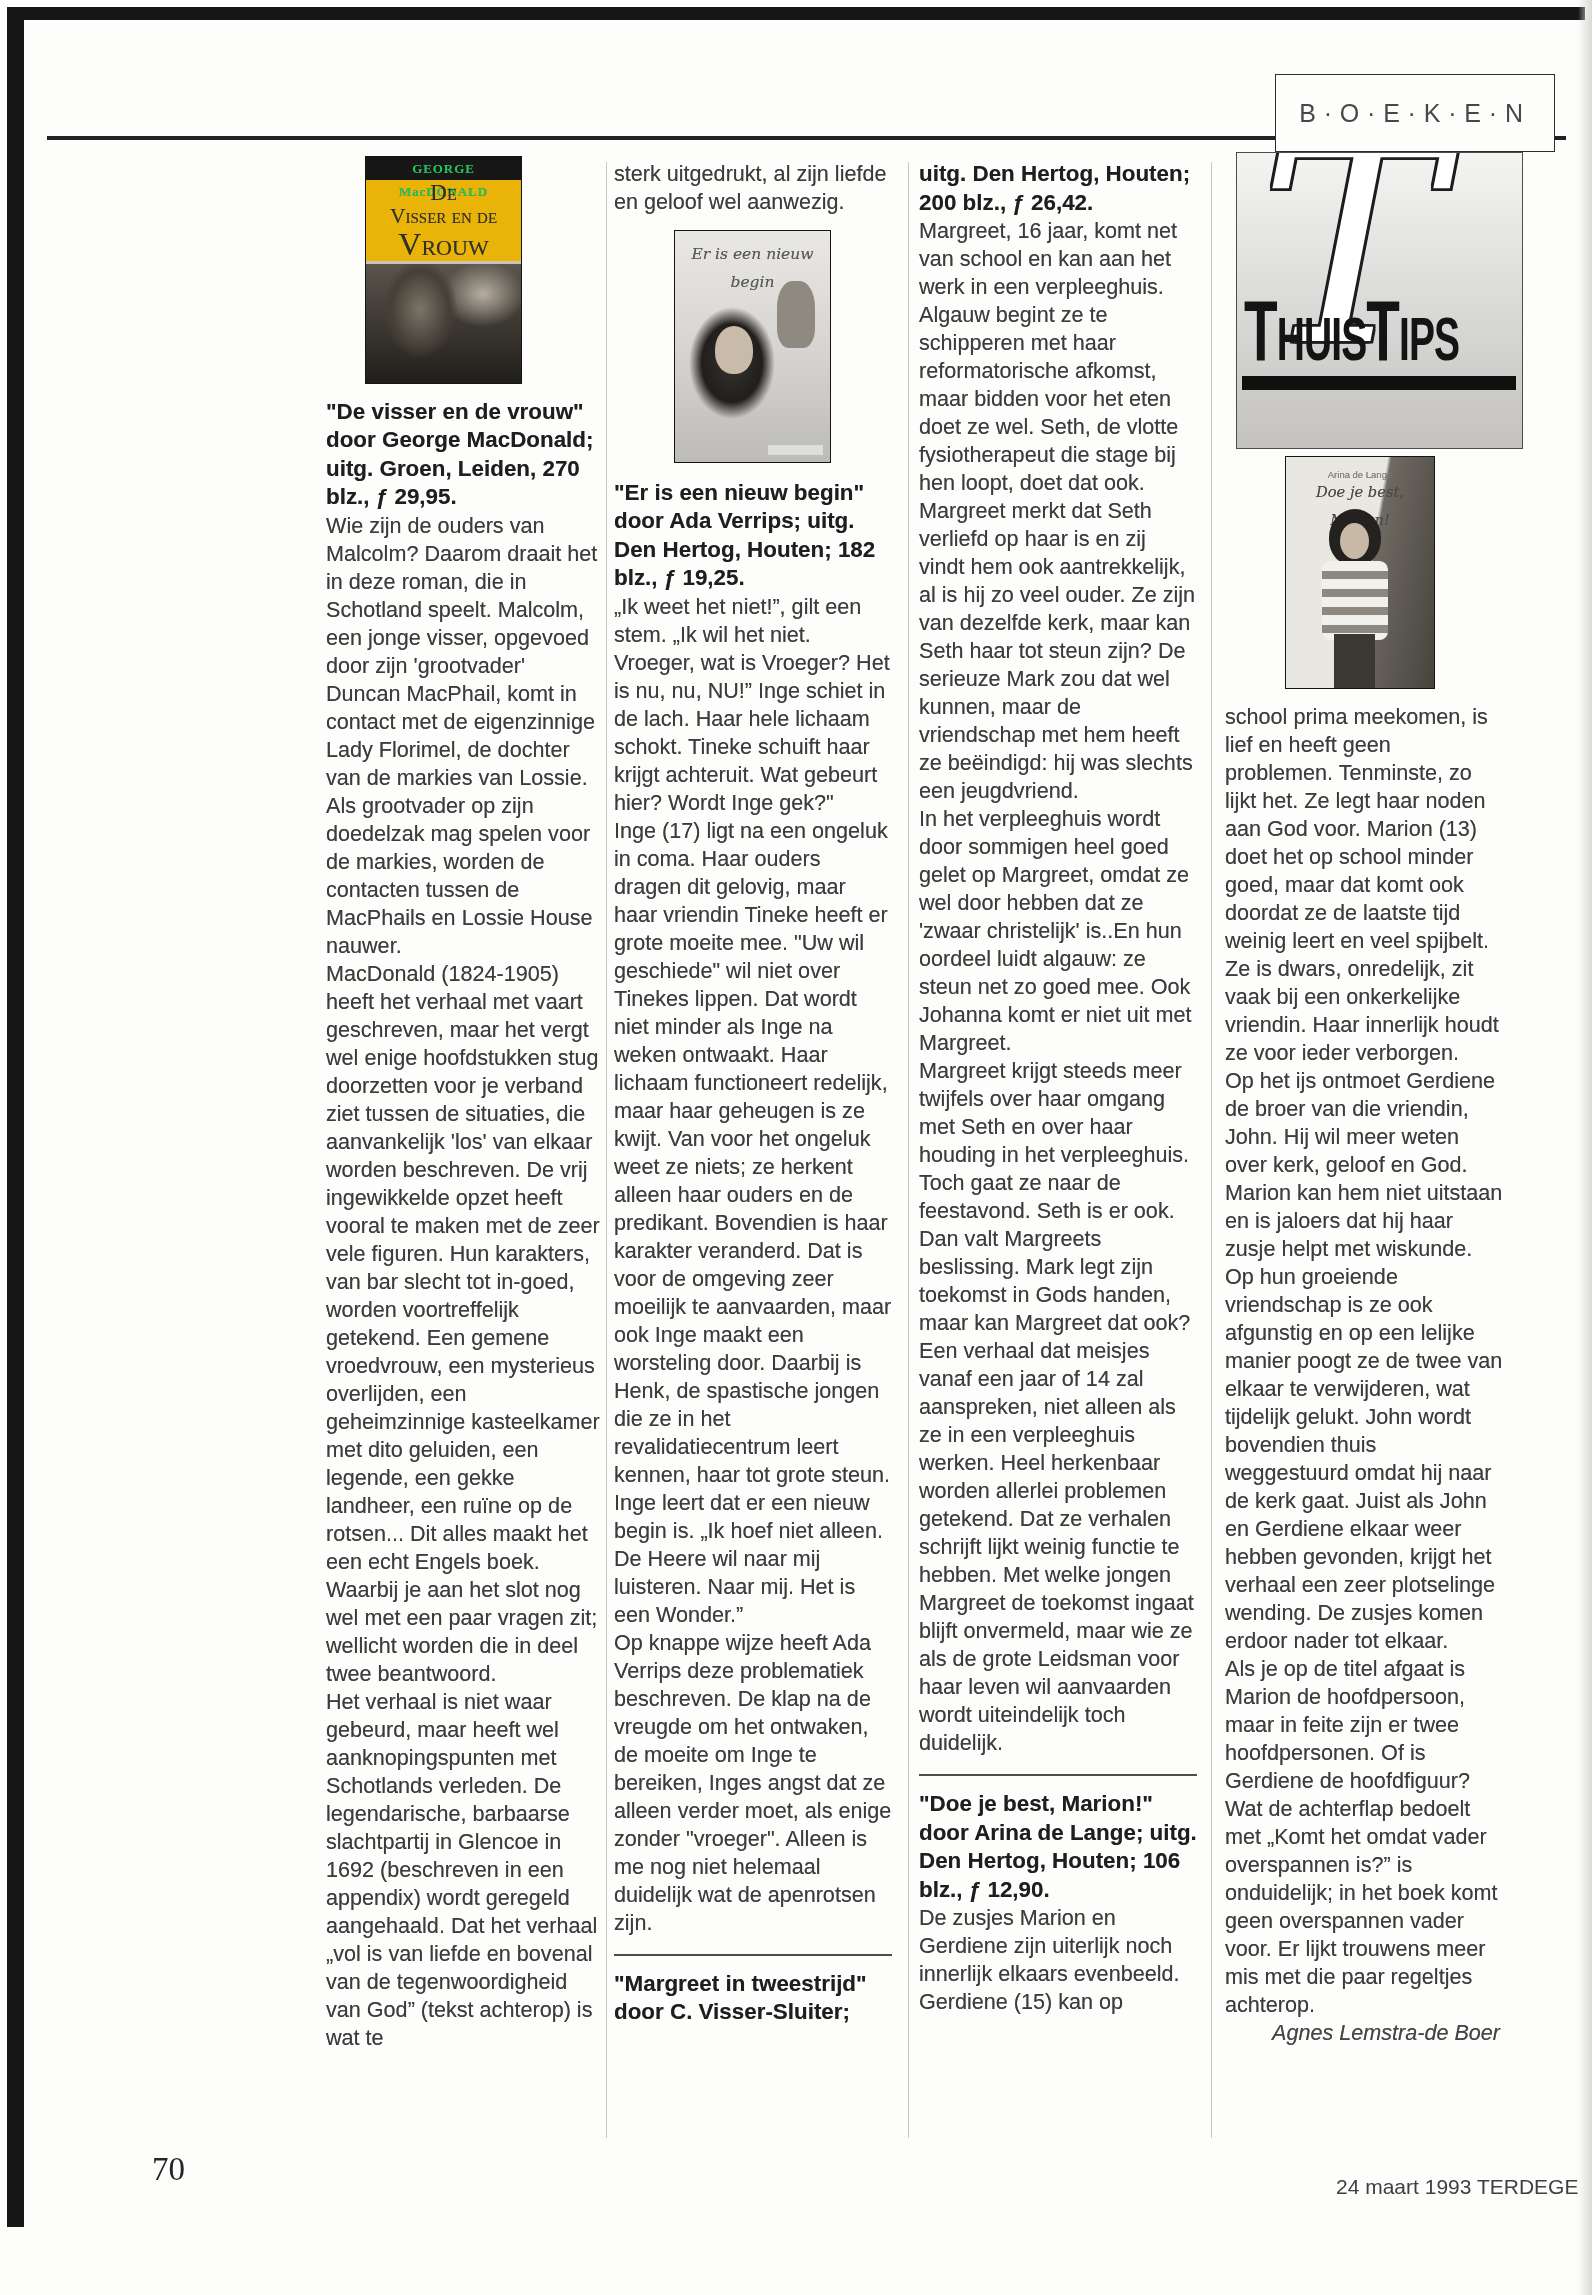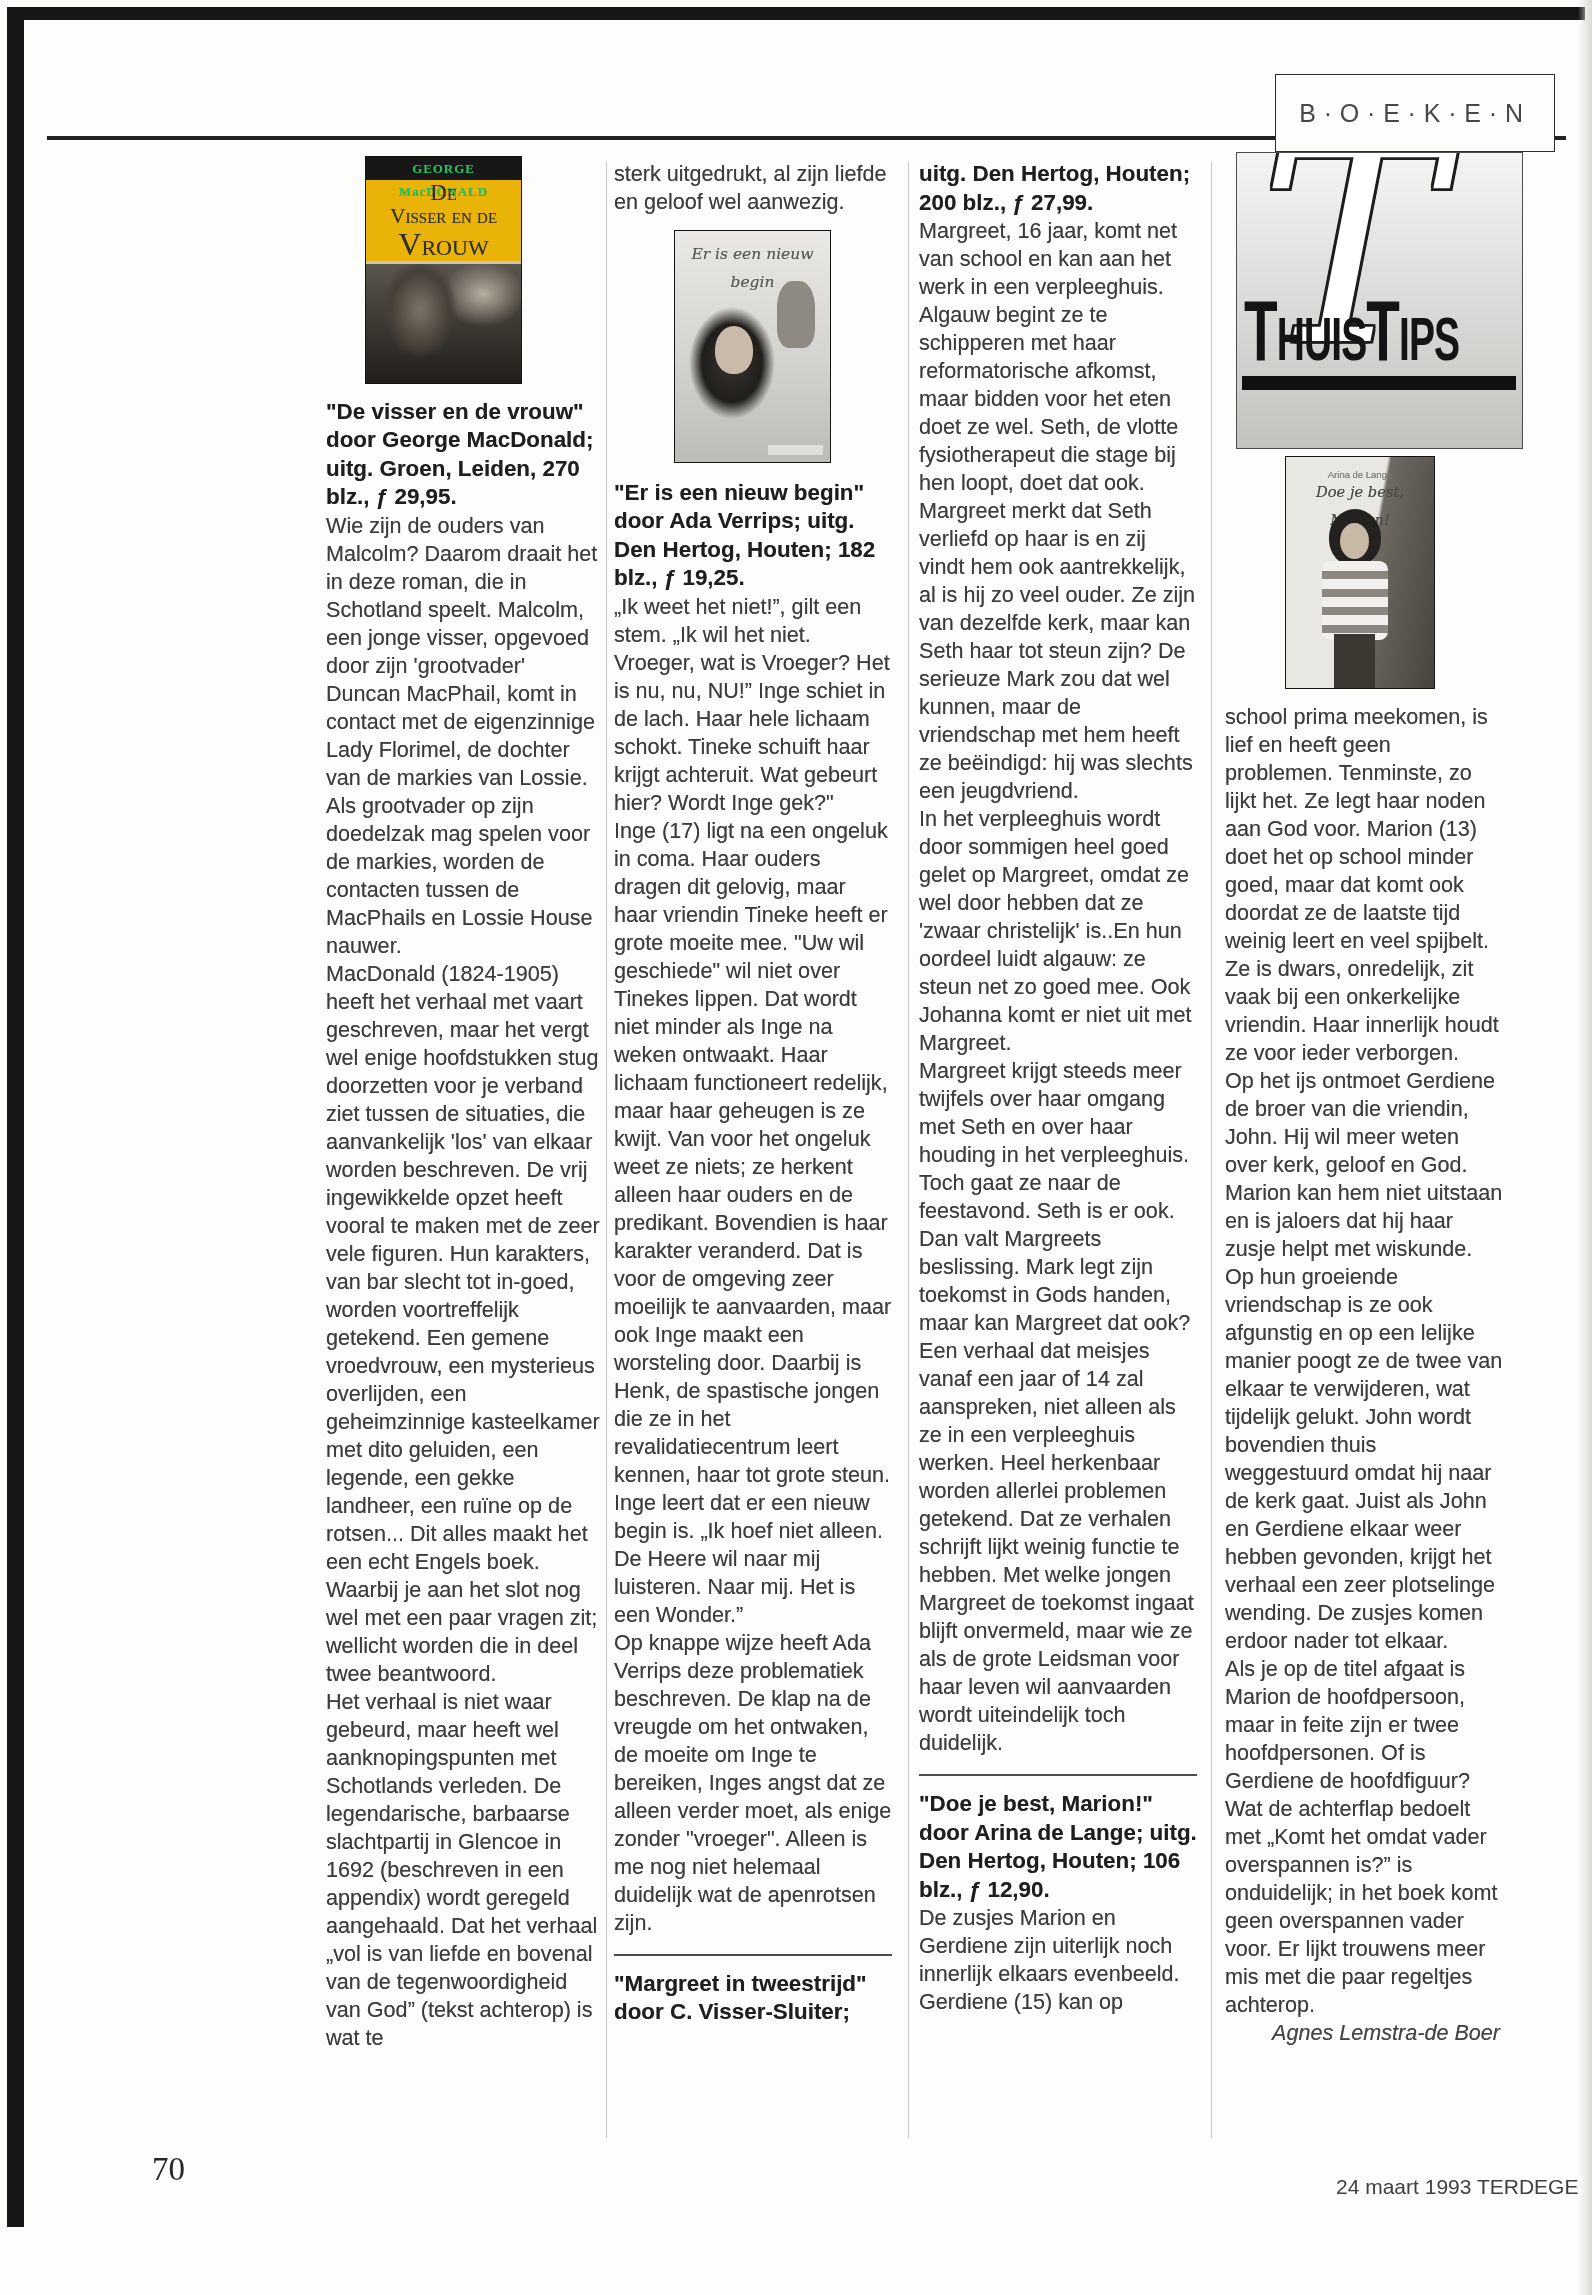--- a/index.html
+++ b/index.html
@@ -143,21 +143,21 @@
     </div>
     <p class="rh">"Er is een nieuw begin" door Ada Verrips; uitg. Den Hertog, Houten; 182 blz., ƒ 19,25.</p>
     <p>„Ik weet het niet!”, gilt een stem. „Ik wil het niet. Vroeger, wat is Vroeger? Het is nu, nu, NU!” Inge schiet in de lach. Haar hele lichaam schokt. Tineke schuift haar krijgt achteruit. Wat gebeurt hier? Wordt Inge gek?"</p>
     <p>Inge (17) ligt na een ongeluk in coma. Haar ouders dragen dit gelovig, maar haar vriendin Tineke heeft er grote moeite mee. "Uw wil geschiede" wil niet over Tinekes lippen. Dat wordt niet minder als Inge na weken ontwaakt. Haar lichaam functioneert redelijk, maar haar geheugen is ze kwijt. Van voor het ongeluk weet ze niets; ze herkent alleen haar ouders en de predikant. Bovendien is haar karakter veranderd. Dat is voor de omgeving zeer moeilijk te aanvaarden, maar ook Inge maakt een worsteling door. Daarbij is Henk, de spastische jongen die ze in het revalidatiecentrum leert kennen, haar tot grote steun. Inge leert dat er een nieuw begin is. „Ik hoef niet alleen. De Heere wil naar mij luisteren. Naar mij. Het is een Wonder.”</p>
     <p>Op knappe wijze heeft Ada Verrips deze problematiek beschreven. De klap na de vreugde om het ontwaken, de moeite om Inge te bereiken, Inges angst dat ze alleen verder moet, als enige zonder "vroeger". Alleen is me nog niet helemaal duidelijk wat de apenrotsen zijn.</p>
     <hr class="divider">
     <p class="rh">"Margreet in tweestrijd" door C. Visser-Sluiter;</p>
   </div>
 
   <div class="col" style="left:919px;top:160px">
-    <p class="rh">uitg. Den Hertog, Houten; 200 blz., ƒ 27,99.</p>
+    <p class="rh">uitg. Den Hertog, Houten; 200 blz., ƒ 26,42.</p>
     <p>Margreet, 16 jaar, komt net van school en kan aan het werk in een verpleeghuis. Algauw begint ze te schipperen met haar reformatorische afkomst, maar bidden voor het eten doet ze wel. Seth, de vlotte fysiotherapeut die stage bij hen loopt, doet dat ook. Margreet merkt dat Seth verliefd op haar is en zij vindt hem ook aantrekkelijk, al is hij zo veel ouder. Ze zijn van dezelfde kerk, maar kan Seth haar tot steun zijn? De serieuze Mark zou dat wel kunnen, maar de vriendschap met hem heeft ze beëindigd: hij was slechts een jeugdvriend.</p>
     <p>In het verpleeghuis wordt door sommigen heel goed gelet op Margreet, omdat ze wel door hebben dat ze 'zwaar christelijk' is..En hun oordeel luidt algauw: ze steun net zo goed mee. Ook Johanna komt er niet uit met Margreet.</p>
     <p>Margreet krijgt steeds meer twijfels over haar omgang met Seth en over haar houding in het verpleeghuis. Toch gaat ze naar de feestavond. Seth is er ook. Dan valt Margreets beslissing. Mark legt zijn toekomst in Gods handen, maar kan Margreet dat ook?</p>
     <p>Een verhaal dat meisjes vanaf een jaar of 14 zal aanspreken, niet alleen als ze in een verpleeghuis werken. Heel herkenbaar worden allerlei problemen getekend. Dat ze verhalen schrijft lijkt weinig functie te hebben. Met welke jongen Margreet de toekomst ingaat blijft onvermeld, maar wie ze als de grote Leidsman voor haar leven wil aanvaarden wordt uiteindelijk toch duidelijk.</p>
     <hr class="divider">
     <p class="rh">"Doe je best, Marion!" door Arina de Lange; uitg. Den Hertog, Houten; 106 blz., ƒ 12,90.</p>
     <p>De zusjes Marion en Gerdiene zijn uiterlijk noch innerlijk elkaars evenbeeld. Gerdiene (15) kan op</p>
   </div>
 
   <div class="col" style="left:1225px;top:456px">

